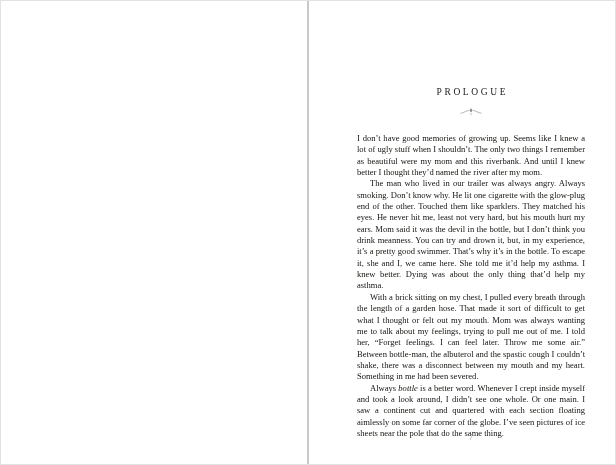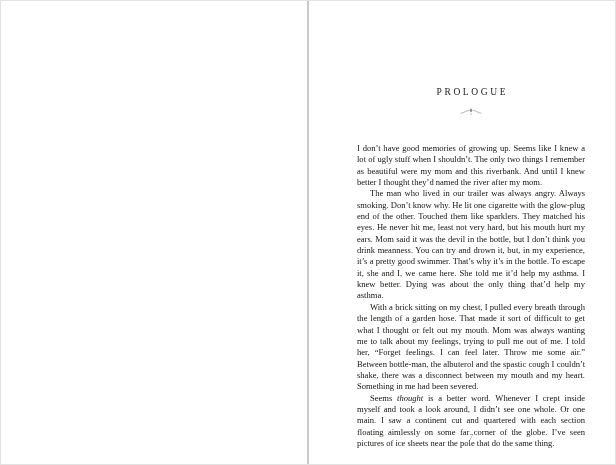--- a/index.html
+++ b/index.html
@@ -78,21 +78,21 @@
     text-align: center;
     color: #8e8e8e;
     font-size: 9px;
     line-height: 1;
     height: 10px;
     font-family: "DejaVu Serif", serif;
   }
   .ornament svg { display: inline-block; vertical-align: middle; }
 
   .body-copy {
-    margin-top: 26px;
+    margin-top: 16px;
     font-size: 8.55px;
     line-height: 11.35px;
     color: #15130f;
     text-align: justify;
     -webkit-hyphens: auto;
     hyphens: auto;
   }
   .body-copy p {
     margin: 0;
     text-indent: 13px;
@@ -141,21 +141,21 @@
             <circle cx="12" cy="7.1" r="0.7" fill="#8e8e8e"></circle>
           </svg>
         </div>
       </div>
 
       <div class="body-copy">
         <p class="first">I don’t have good memories of growing up. Seems like I knew a lot of ugly stuff when I shouldn’t. The only two things I remember as beautiful were my mom and this riverbank. And until I knew better I thought they’d named the river after my mom.</p>
         <p>The man who lived in our trailer was always angry. Always smoking. Don’t know why. He lit one cigarette with the glow-plug end of the other. Touched them like sparklers. They matched his eyes. He never hit me, least not very hard, but his mouth hurt my ears. Mom said it was the devil in the bottle, but I don’t think you drink meanness. You can try and drown it, but, in my experience, it’s a pretty good swimmer. That’s why it’s in the bottle. To escape it, she and I, we came here. She told me it’d help my asthma. I knew better. Dying was about the only thing that’d help my asthma.</p>
         <p>With a brick sitting on my chest, I pulled every breath through the length of a garden hose. That made it sort of difficult to get what I thought or felt out my mouth. Mom was always wanting me to talk about my feelings, trying to pull me out of me. I told her, “Forget feelings. I can feel later. Throw me some air.” Between bottle-man, the albuterol and the spastic cough I couldn’t shake, there was a disconnect between my mouth and my heart. Something in me had been severed.</p>
         <p>
-          <span>Seems </span><em>thought</em><span> is a better word. Whenever I crept inside myself and took a look around, I didn’t see one whole. Or one main. I saw a continent cut and quartered with each section floating aimlessly on some far corner of the globe. I’ve seen pictures of ice sheets near the pole that do the same thing.</span>
+          <span>Always </span><em>bottle</em><span> is a better word. Whenever I crept inside myself and took a look around, I didn’t see one whole. Or one main. I saw a continent cut and quartered with each section floating aimlessly on some far corner of the globe. I’ve seen pictures of ice sheets near the pole that do the same thing.</span>
         </p>
       </div>
 
       <div class="folio">7</div>
 
     </div>
   </div>
 </div>
 
 </body></html>

